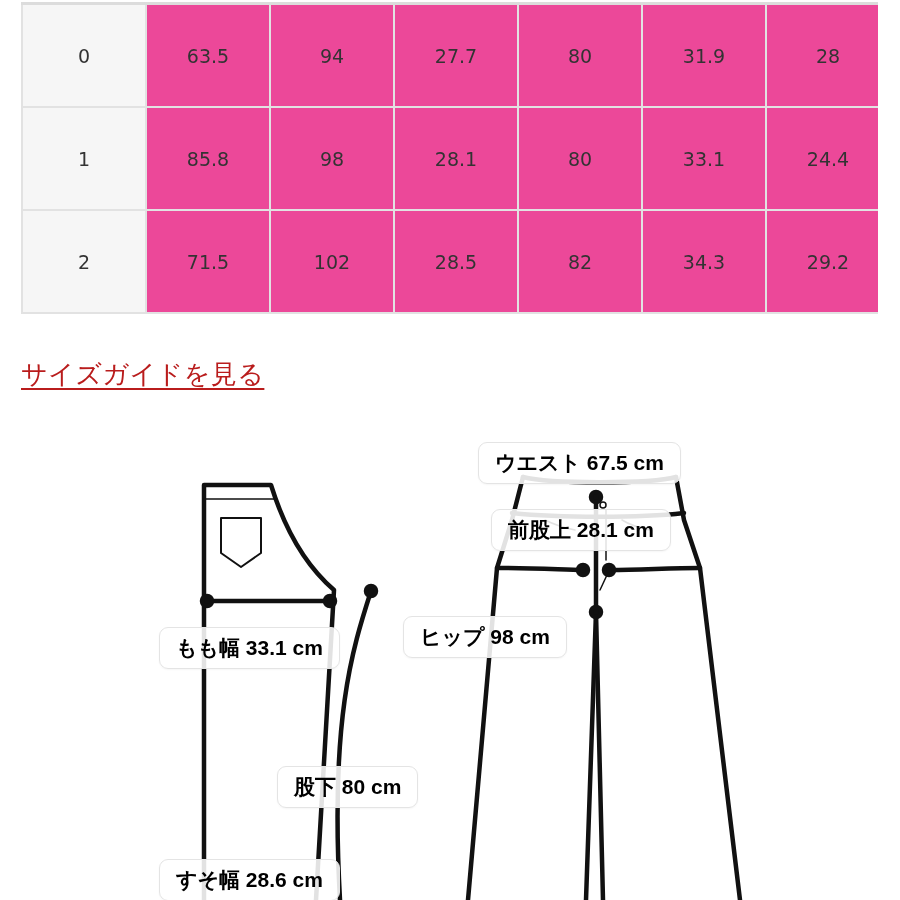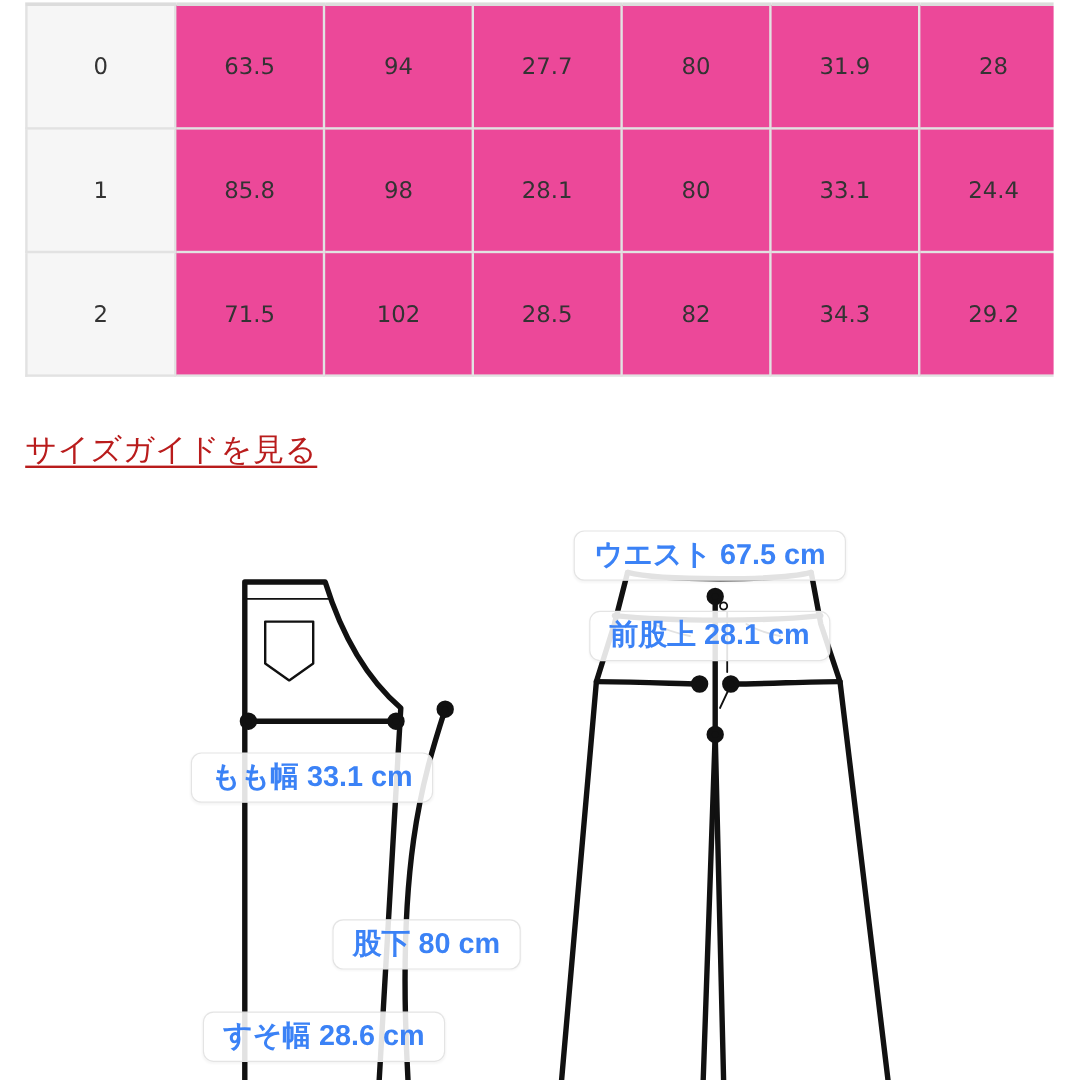--- a/index.html
+++ b/index.html
@@ -17,21 +17,21 @@
   
   .size-guide-link { position:absolute; left:21px; top:357px; font-size:26px; color:#b91c1c;
                      text-decoration:underline; text-underline-offset:5px; text-decoration-thickness:2px;
                      cursor:pointer; letter-spacing:0.5px; }
 
   
   .diagram { position:absolute; left:0; top:420px; width:900px; height:480px; }
   .diagram svg { position:absolute; left:0; top:0; }
   .label { position:absolute; background:rgba(255,255,255,0.88); border:1.5px solid #e4e4e4;
            border-radius:9px; font-family:"Liberation Sans","DejaVu Sans",sans-serif;
-           font-weight:bold; font-size:24px; color:#3b82f6; padding:0 16px; height:40px;
+           font-weight:bold; font-size:21px; color:#000000; padding:0 16px; height:40px;
            line-height:40px; white-space:nowrap; box-shadow:0 1px 2px rgba(0,0,0,0.04); }
 </style>
 </head>
 <body>
 
 <table class="size-table">
   <tbody>
     <tr>
       <td class="size-cell">0</td>
       <td>63.5</td>
@@ -96,16 +96,17 @@
       <circle cx="596" cy="497" r="5" fill="#111"></circle>
       <circle cx="603" cy="505" r="3" fill="#fff" stroke-width="1.5"></circle>
       <circle cx="583" cy="570" r="5" fill="#111"></circle>
       <circle cx="609" cy="570" r="5" fill="#111"></circle>
       <circle cx="596" cy="612" r="5" fill="#111"></circle>
     </g>
   </svg>
 
   <div class="label" style="left:478px; top:22px;">ウエスト 67.5 cm</div>
   <div class="label" style="left:491px; top:89px;">前股上 28.1 cm</div>
+  <div class="label" style="left:403px; top:196px;">ヒップ 98 cm</div>
   <div class="label" style="left:159px; top:207px;">もも幅 33.1 cm</div>
   <div class="label" style="left:277px; top:346px;">股下 80 cm</div>
-  <div class="label" style="left:159px; top:423px;margin-left:10px;">すそ幅 28.6 cm</div>
+  <div class="label" style="left:159px; top:439px;">すそ幅 28.6 cm</div>
 </div>
 
 </body></html>

